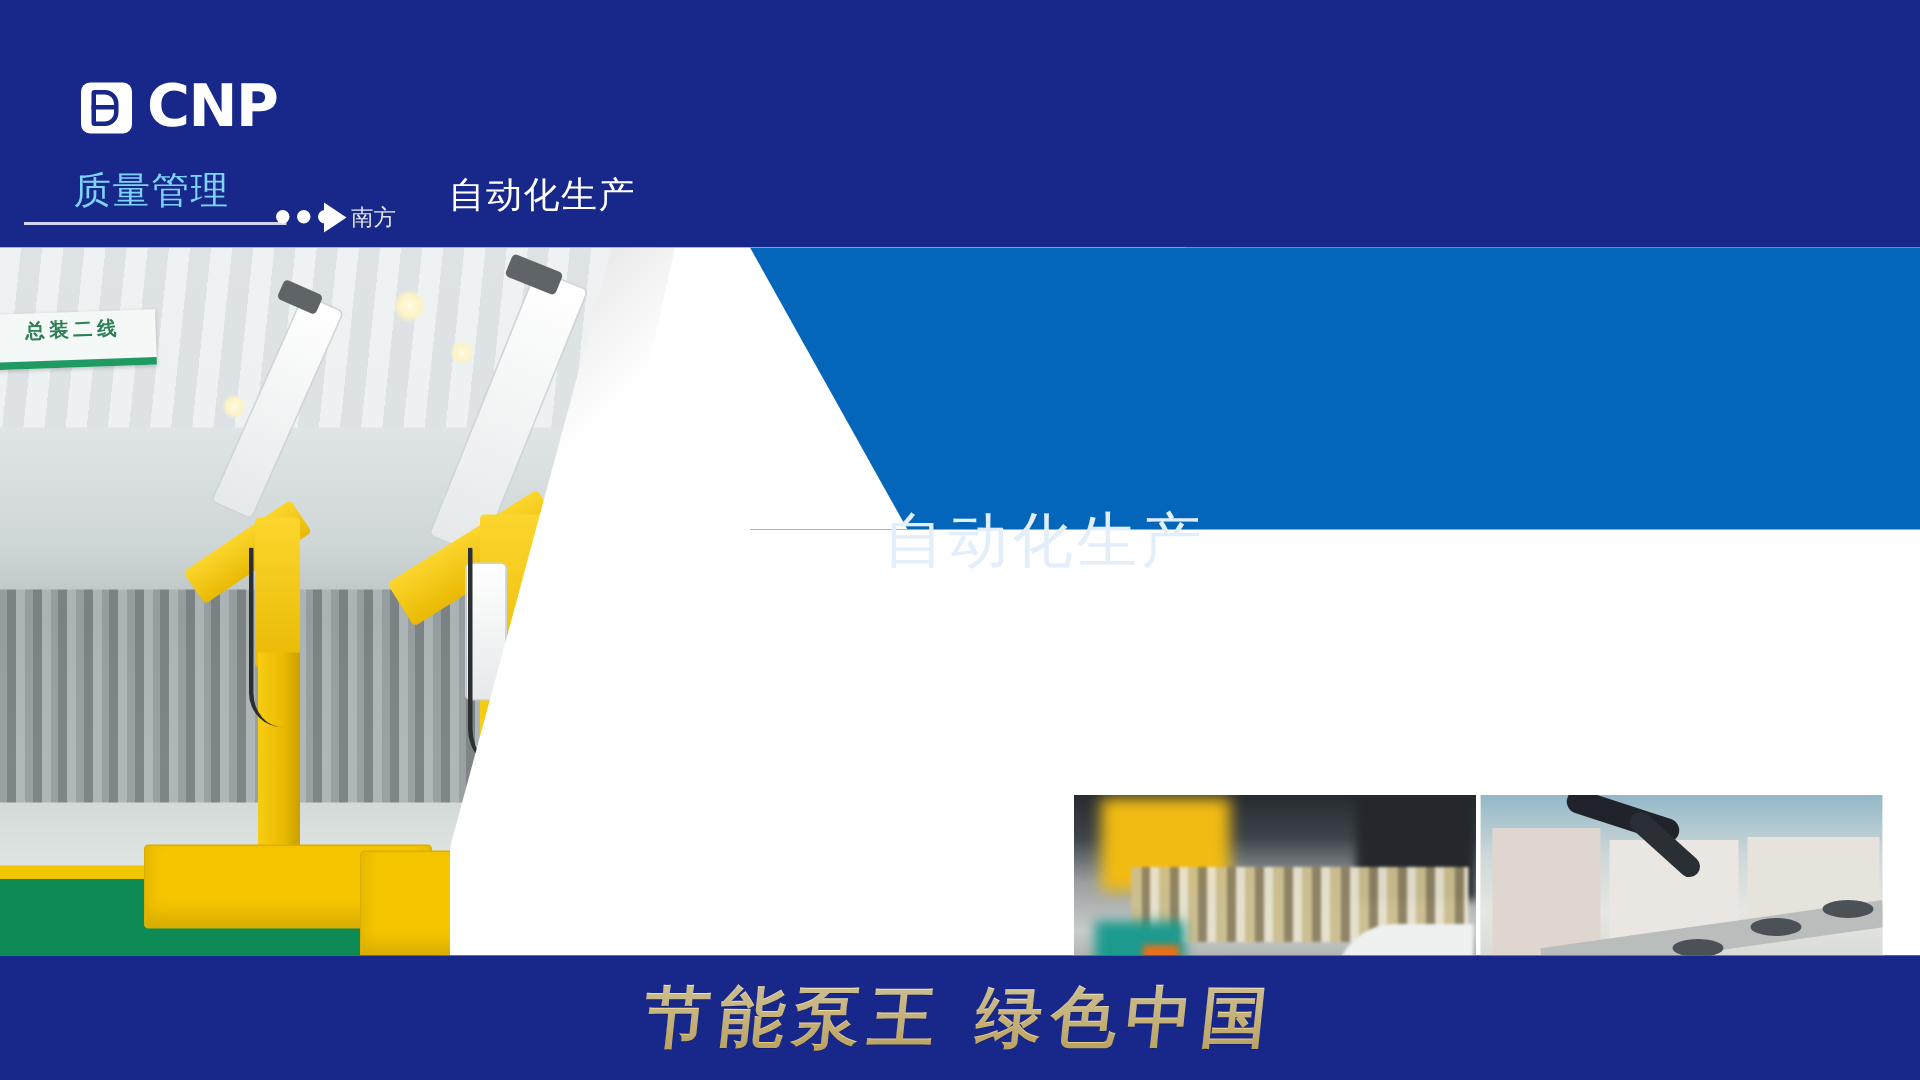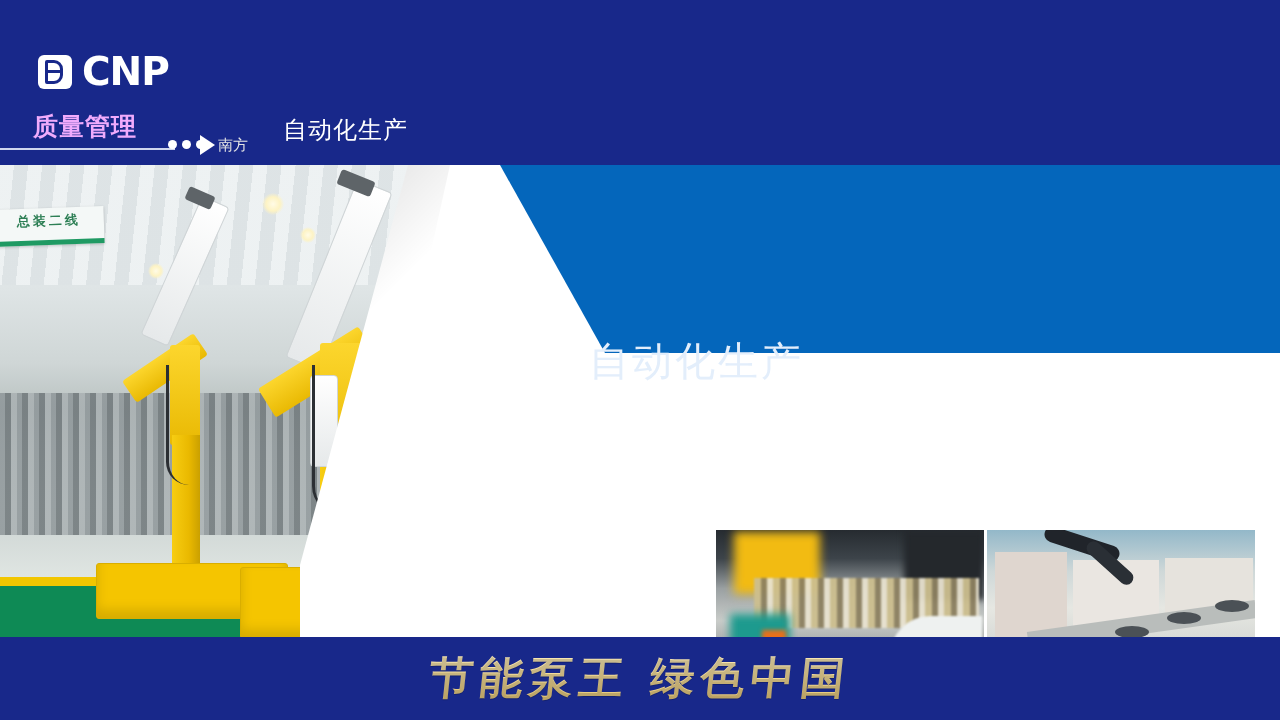--- a/index.html
+++ b/index.html
@@ -5,42 +5,42 @@
 <style>
   html,body{margin:0;padding:0;}
   body{
     width:1280px;height:720px;overflow:hidden;
     background:#18288a;
     font-family:"DejaVu Sans","Liberation Sans",sans-serif;
   }
   .slide{position:relative;width:1280px;height:720px;overflow:hidden;background:#18288a;}
 
   
-  .header{position:absolute;left:0;top:0;width:1052px;height:165px;background:#18288a;overflow:hidden;}
+  .header{position:absolute;left:16px;top:0;width:1052px;height:165px;background:#18288a;overflow:hidden;}
   .logo-row{position:absolute;left:38px;top:52px;display:flex;align-items:center;gap:10px;}
   .logo-mark{
     width:34px;height:34px;border-radius:6px;background:#ffffff;position:relative;flex:0 0 auto;
   }
   .logo-mark:before{
     content:"";position:absolute;left:7px;top:5px;width:18px;height:24px;
     border:3px solid #18288a;border-radius:2px 9px 9px 2px;box-sizing:border-box;
   }
   .logo-mark:after{
     content:"";position:absolute;left:7px;top:15px;width:15px;height:3px;background:#18288a;
   }
   .logo-cnp{
     font-size:39px;font-weight:bold;color:#ffffff;letter-spacing:-1px;line-height:1;
     font-family:"DejaVu Sans","Liberation Sans",sans-serif;
   }
   .logo-cn{
     font-size:37px;font-weight:bold;color:#ffffff;line-height:1;margin-left:4px;letter-spacing:1px;
   }
 
   .qm-title{
-    position:absolute;left:33px;top:110px;font-size:25px;font-weight:bold;color:#f0abfc;letter-spacing:1px;
+    position:absolute;left:33px;top:110px;font-size:25px;font-weight:normal;color:#7dd3fc;letter-spacing:1px;
   }
   .nav-line{position:absolute;left:0;top:148px;width:175px;height:2px;background:#cfd6ee;}
   .nav-dots{position:absolute;left:168px;top:140px;display:flex;align-items:center;gap:5px;}
   .nav-dots i{display:block;width:9px;height:9px;border-radius:50%;background:#ffffff;}
   .nav-arrow{
     position:absolute;left:200px;top:135px;width:0;height:0;
     border-left:15px solid #ffffff;border-top:10px solid transparent;border-bottom:10px solid transparent;
   }
   .nav-sub{position:absolute;left:218px;top:136px;font-size:15px;color:#e5e5e5;}
   .nav-current{position:absolute;left:283px;top:114px;font-size:24px;color:#ffffff;letter-spacing:1px;}

